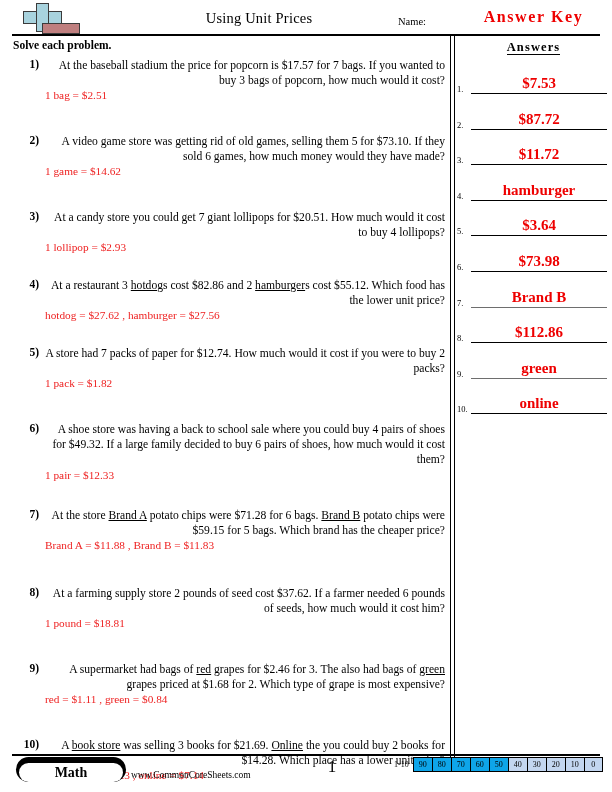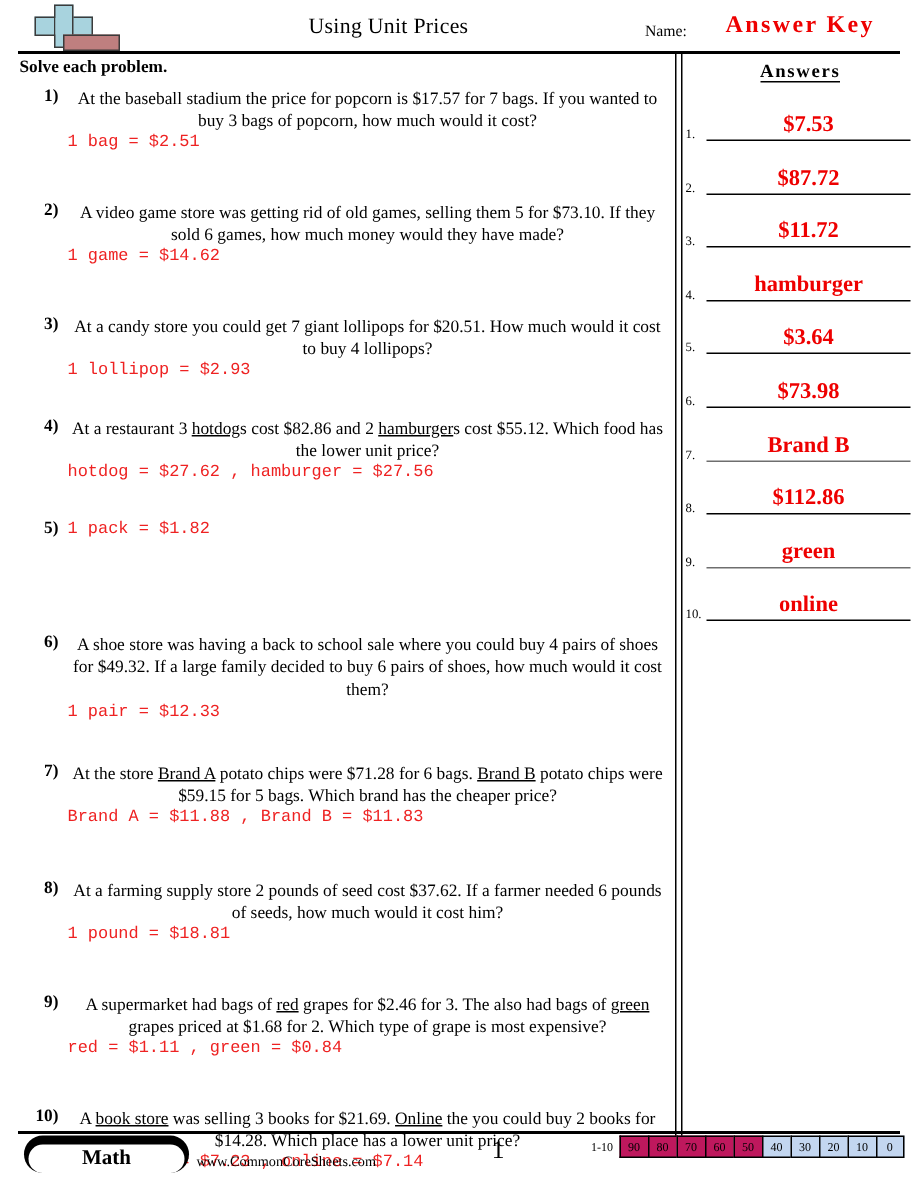--- a/index.html
+++ b/index.html
@@ -63,21 +63,20 @@
     width: 450px;
     text-align: center;
     font-size: 14.5px;
     letter-spacing: 0.2px;
     padding-left: 34px;
   }
   #name-label {
     position: absolute;
     left: 398px; top: 16px;
     font-size: 10.5px;
-    margin-left: 32px;
   }
   #answer-key {
     position: absolute;
     left: 455px; top: 8px;
     width: 157px;
     text-align: center;
     font-size: 16px;
     font-weight: bold;
     color: #ee0000;
     letter-spacing: 1.6px;
@@ -129,29 +128,28 @@
     font-size: 11.5px;
     font-weight: bold;
   }
   .p-body {
     margin-left: 32px;
     width: 400px;
   }
   .p-text {
     font-size: 11.6px;
     line-height: 15.2px;
-    text-align: center;
+    text-align: right;
   }
   .p-text u { text-decoration: underline; }
   .p-ans {
     font-size: 11.3px;
     line-height: 15px;
     color: #ee2222;
     margin-top: 0px;
-    font-family: Liberation Mono, monospace;
   }
 
   
   #answers-heading {
     position: absolute;
     left: 455px; top: 40px;
     width: 157px;
     text-align: center;
     font-size: 12.5px;
     font-weight: bold;
@@ -236,21 +234,21 @@
     font-size: 8px;
     display: flex; align-items: center;
     padding-right: 4px;
   }
   #scale .cell {
     width: 19px;
     border: 0.9px solid #000;
     border-right: none;
     font-size: 8px;
     display: flex; align-items: center; justify-content: center;
-    background: #be185d;
+    background: #0ea5e9;
     box-sizing: border-box;
   }
   #scale .cell.hl { background: #c3d6f0; }
   #scale .cell:last-child { border-right: 0.9px solid #000; }
 </style>
 </head>
 <body>
 
 <div id="header">
   <div id="logo">
@@ -294,20 +292,21 @@
     <div class="problem" style="top: 220px;">
       <div class="p-num">4)</div>
       <div class="p-body">
         <div class="p-text">At a restaurant 3 <u>hotdog</u>s cost $82.86 and 2 <u>hamburger</u>s cost $55.12. Which food has the lower unit price?</div>
         <div class="p-ans">hotdog = $27.62 , hamburger = $27.56</div>
       </div>
     </div>
     <div class="problem" style="top: 288px;">
       <div class="p-num">5)</div>
       <div class="p-body">
+        <div class="p-text">A store had 7 packs of paper for $12.74. How much would it cost if you were to buy 2 packs?</div>
         <div class="p-ans">1 pack = $1.82</div>
       </div>
     </div>
     <div class="problem" style="top: 364px;">
       <div class="p-num">6)</div>
       <div class="p-body">
         <div class="p-text">A shoe store was having a back to school sale where you could buy 4 pairs of shoes for $49.32. If a large family decided to buy 6 pairs of shoes, how much would it cost them?</div>
         <div class="p-ans">1 pair = $12.33</div>
       </div>
     </div>

